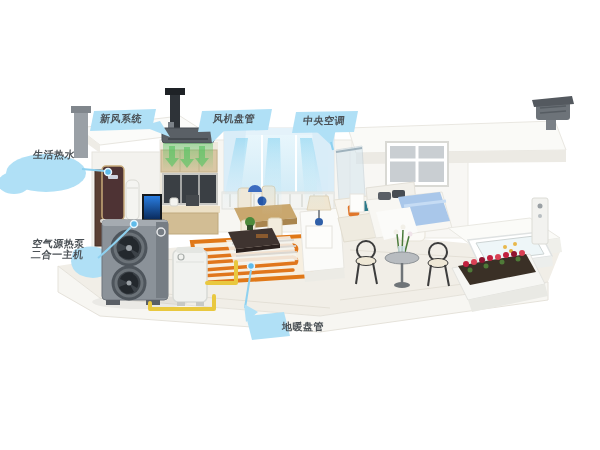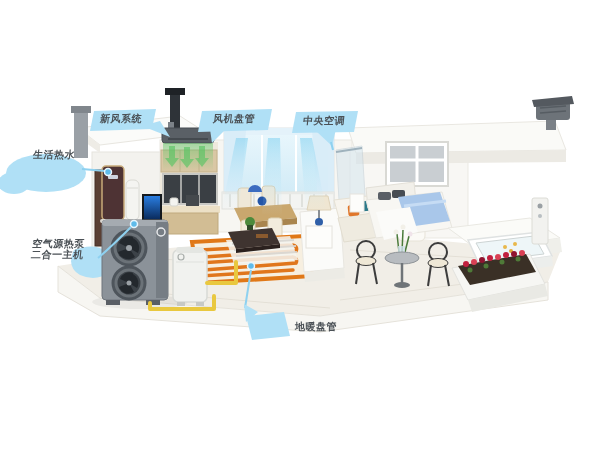--- a/index.html
+++ b/index.html
@@ -370,15 +370,15 @@
 </svg>
 
 <div class="callout-text" style="left:90px;top:113px;width:62px;">新风系统</div>
 <div class="callout-text" style="left:199px;top:113px;width:70px;">风机盘管</div>
 <div class="callout-text" style="left:293px;top:115px;width:62px;">中央空调</div>
 <div class="callout-text" style="left:14px;top:149px;width:80px;">生活热水</div>
 <div class="callout-text two-line" style="left:10px;top:238px;width:96px;">
   <span style="display:block;">空气源热泵</span>
   <span style="display:block;">二合一主机</span>
 </div>
-<div class="callout-text left-align" style="left:295px;top:321px;width:60px;">地暖盘管</div>
+<div class="callout-text left-align" style="left:282px;top:321px;width:60px;">地暖盘管</div>
 
 </div>
 
 </body></html>

